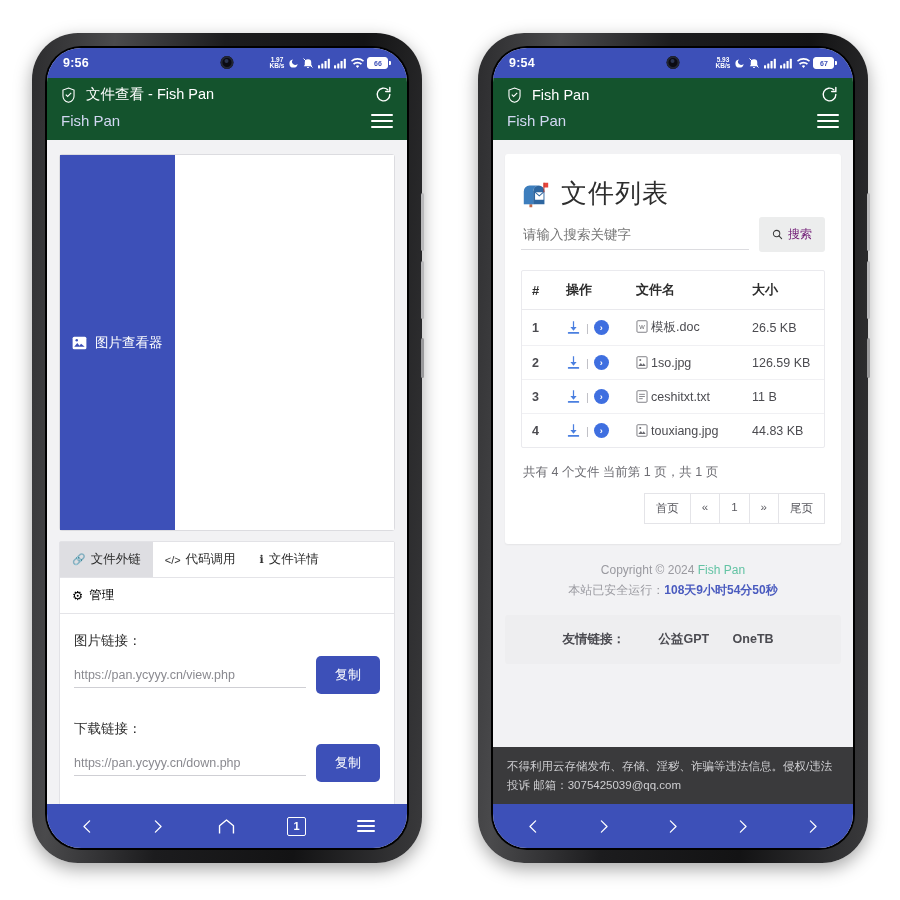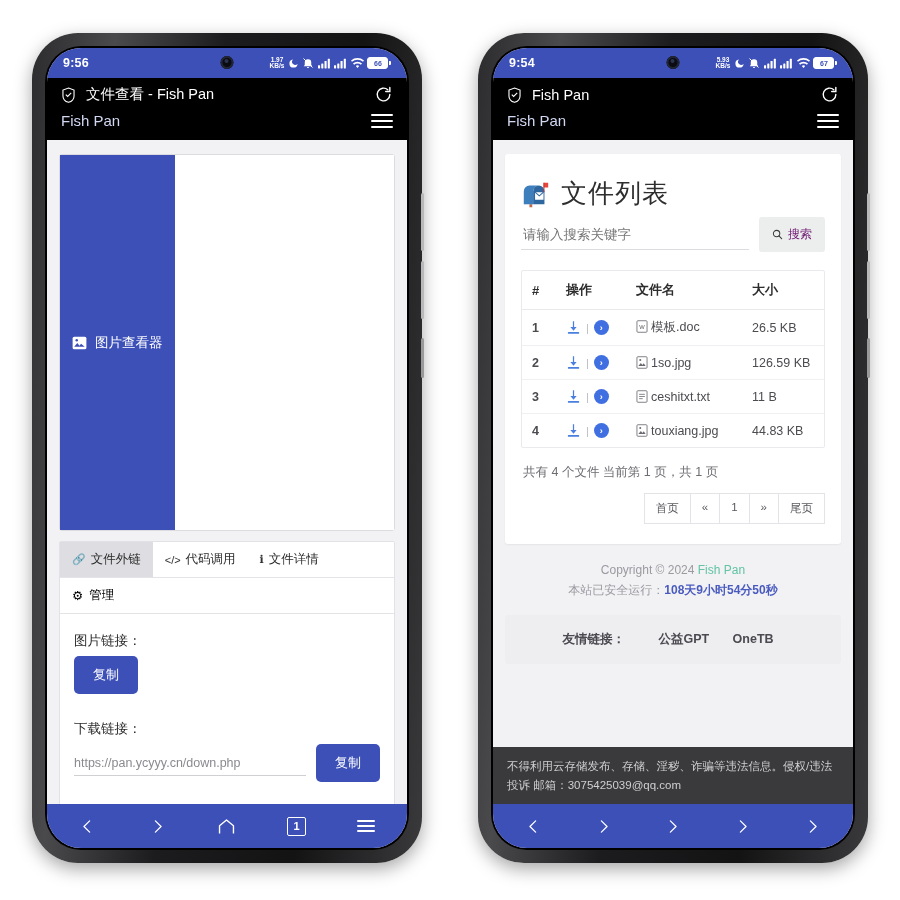--- a/index.html
+++ b/index.html
@@ -37,21 +37,21 @@
   .netspeed{font-size:6.5px;line-height:6.5px;text-align:center;font-weight:700;}
   .netspeed i{font-style:normal;display:block;}
   .ic{display:block;}
   .battery{display:flex;align-items:center;}
   .battery .bd{border:1.4px solid #fff;border-radius:3px;width:19px;height:10.5px;
           font-size:7px;font-weight:700;color:#3d50b8;background:#fff;
           display:flex;align-items:center;justify-content:center;line-height:1;}
   .battery .tip{width:1.6px;height:4.5px;background:#fff;border-radius:0 1px 1px 0;margin-left:1px;}
 
   
-  .browserbar{background:#000000;color:#fff;flex:0 0 auto;}
+  .browserbar{background:#14532d;color:#fff;flex:0 0 auto;}
   .bb-row1{display:flex;align-items:center;gap:10px;padding:7px 14px 4px;}
   .bb-title{font-size:14.5px;font-weight:400;}
   .shield{width:15px;height:16px;flex:0 0 auto;}
   .reload{margin-left:auto;width:19px;height:19px;}
   .bb-row2{display:flex;align-items:center;padding:4px 14px 11px;}
   .bb-host{font-size:15px;color:#d2d7f2;}
   .hamb{margin-left:auto;width:22px;display:flex;flex-direction:column;gap:4px;}
   .hamb span{display:block;height:2px;background:#fff;border-radius:1px;}
 
   
@@ -242,20 +242,21 @@
               </div>
             </div>
             <div class="manage-row">
               <span>⚙</span>
               <span>管理</span>
             </div>
 
             <div class="link-pane">
               <div class="link-label">图片链接：</div>
               <div class="link-row">
+                <input class="link-input" readonly="" value="https://pan.ycyyy.cn/view.php" style="">
                 <button class="copy-btn">复制</button>
               </div>
               <div class="link-label">下载链接：</div>
               <div class="link-row">
                 <input class="link-input" readonly="" value="https://pan.ycyyy.cn/down.php" style="">
                 <button class="copy-btn">复制</button>
               </div>
             </div>
           </div>
         </div>

